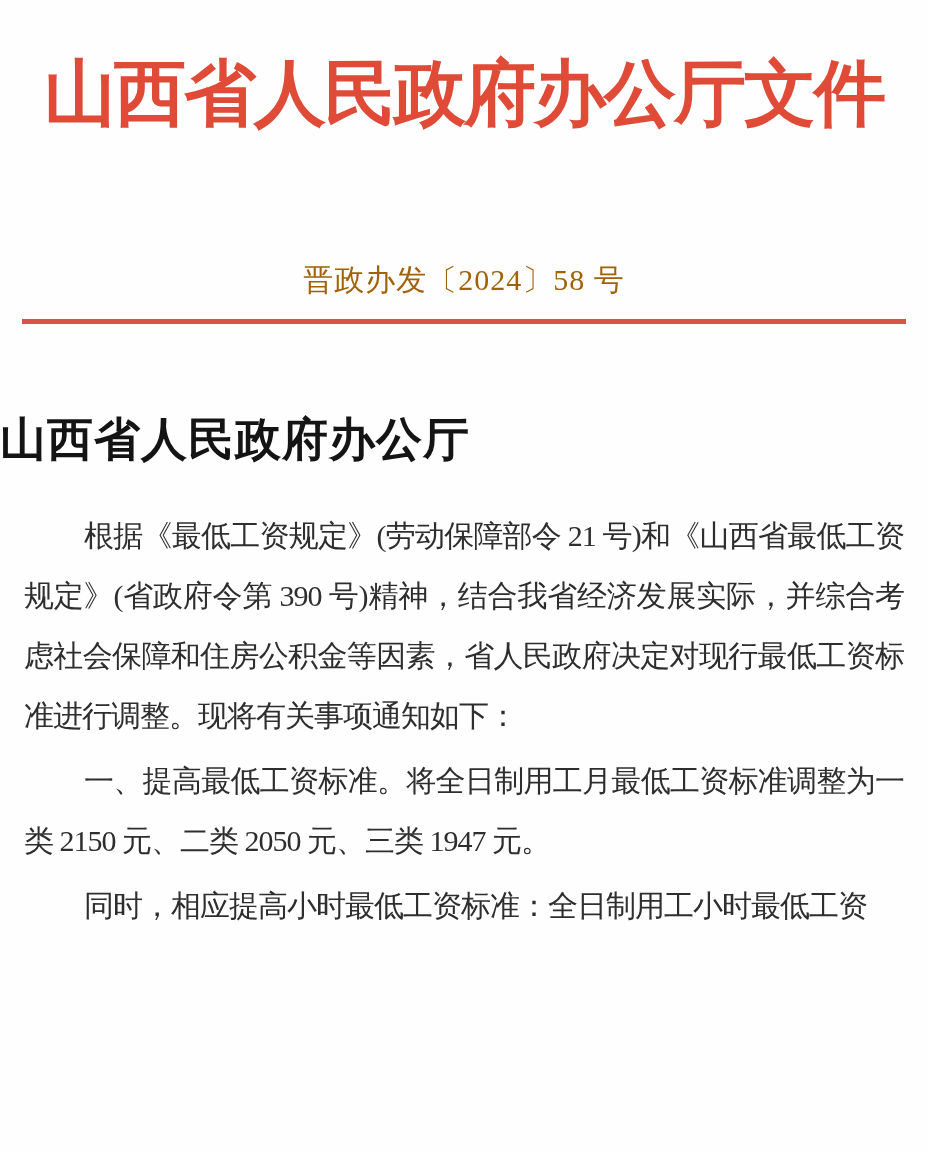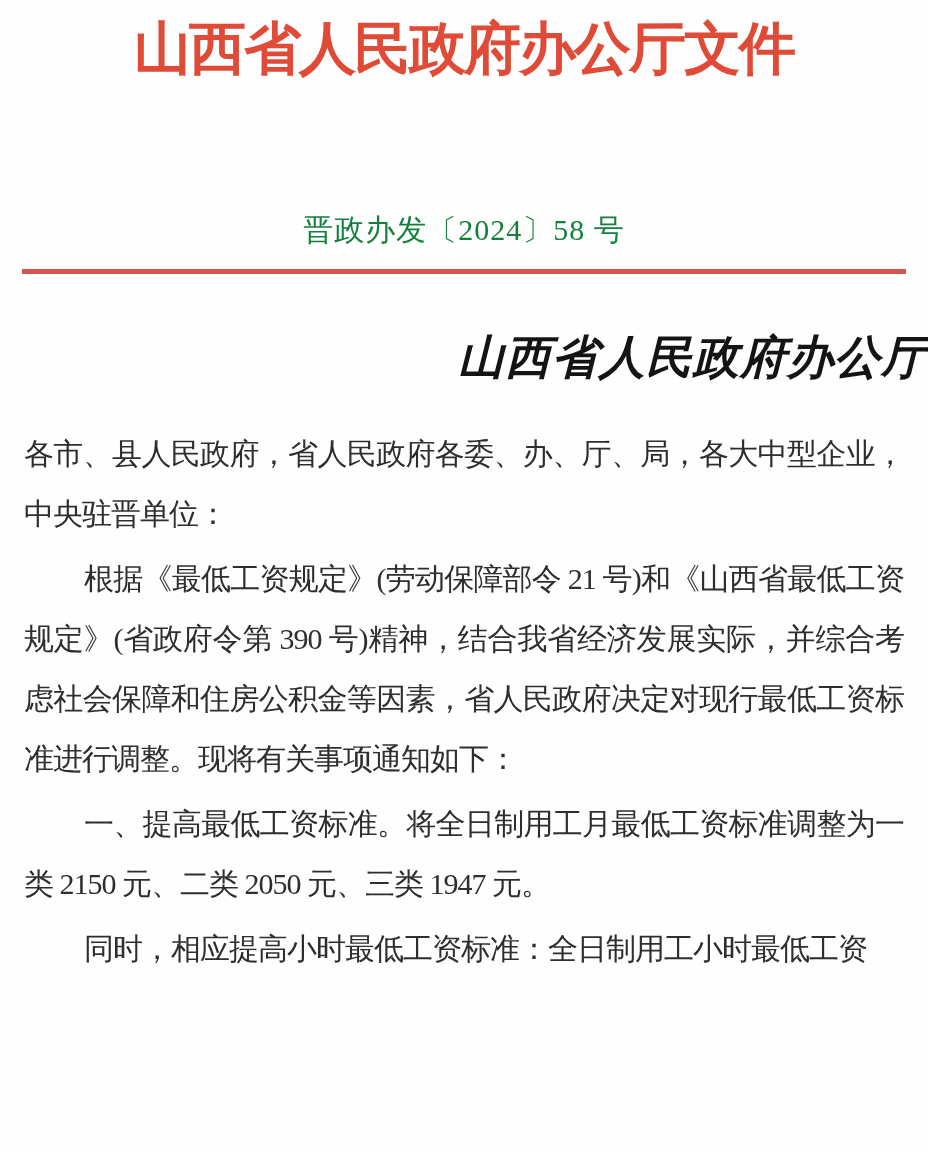--- a/index.html
+++ b/index.html
@@ -12,53 +12,53 @@
     width: 928px;
     height: 1152px;
     margin: 0;
     background: #fefefe;
     overflow: hidden;
     font-family: "Liberation Serif", "DejaVu Serif", serif;
   }
   
   .red-header {
     margin: 0;
+    padding-top: 50px;
     text-align: center;
     color: #e04b38;
-    font-size: 57px;
+    font-size: 72px;
     line-height: 98px;
     font-weight: 700;
     letter-spacing: -2px;
     white-space: nowrap;
-    font-family: Liberation Serif, serif;
+    font-family: Liberation Mono, monospace;
   }
   
   .doc-number {
     margin-top: 114px;
     text-align: center;
-    color: #15803d;
+    color: #a16207;
     font-size: 30px;
     line-height: 36px;
     letter-spacing: 1px;
     font-weight: 400;
   }
   
   .red-rule {
     height: 5px;
     margin: 21px 22px 0 22px;
     background: #d8544a;
     border: none;
   }
   
   .doc-title {
-    margin-top: 50px;
-    text-align: right;
+    margin-top: 82px;
+    text-align: left;
     color: #141414;
     font-weight: 700;
-    font-style: italic;
   }
   .title-line {
     font-size: 46px;
     line-height: 68px;
     letter-spacing: 1px;
   }
   
   .doc-body {
     margin: 32px 24px 0 24px;
     color: #2e2e2e;
@@ -87,19 +87,18 @@
 
   <div class="doc-number">晋政办发〔2024〕58 号</div>
 
   <hr class="red-rule">
 
   <div class="doc-title">
     <div class="title-line">山西省人民政府办公厅</div>
   </div>
 
   <div class="doc-body">
-    <p class="para no-indent">各市、县人民政府，省人民政府各委、办、厅、局，各大中型企业，中央驻晋单位：</p>
     <p class="para">根据《最低工资规定》(劳动保障部令 21 号)和《山西省最低工资规定》(省政府令第 390 号)精神，结合我省经济发展实际，并综合考虑社会保障和住房公积金等因素，省人民政府决定对现行最低工资标准进行调整。现将有关事项通知如下：</p>
     <p class="para">一、提高最低工资标准。将全日制用工月最低工资标准调整为一类 2150 元、二类 2050 元、三类 1947 元。</p>
     <p class="para">同时，相应提高小时最低工资标准：全日制用工小时最低工资</p>
   </div>
 
 </div>
 
 </body></html>

